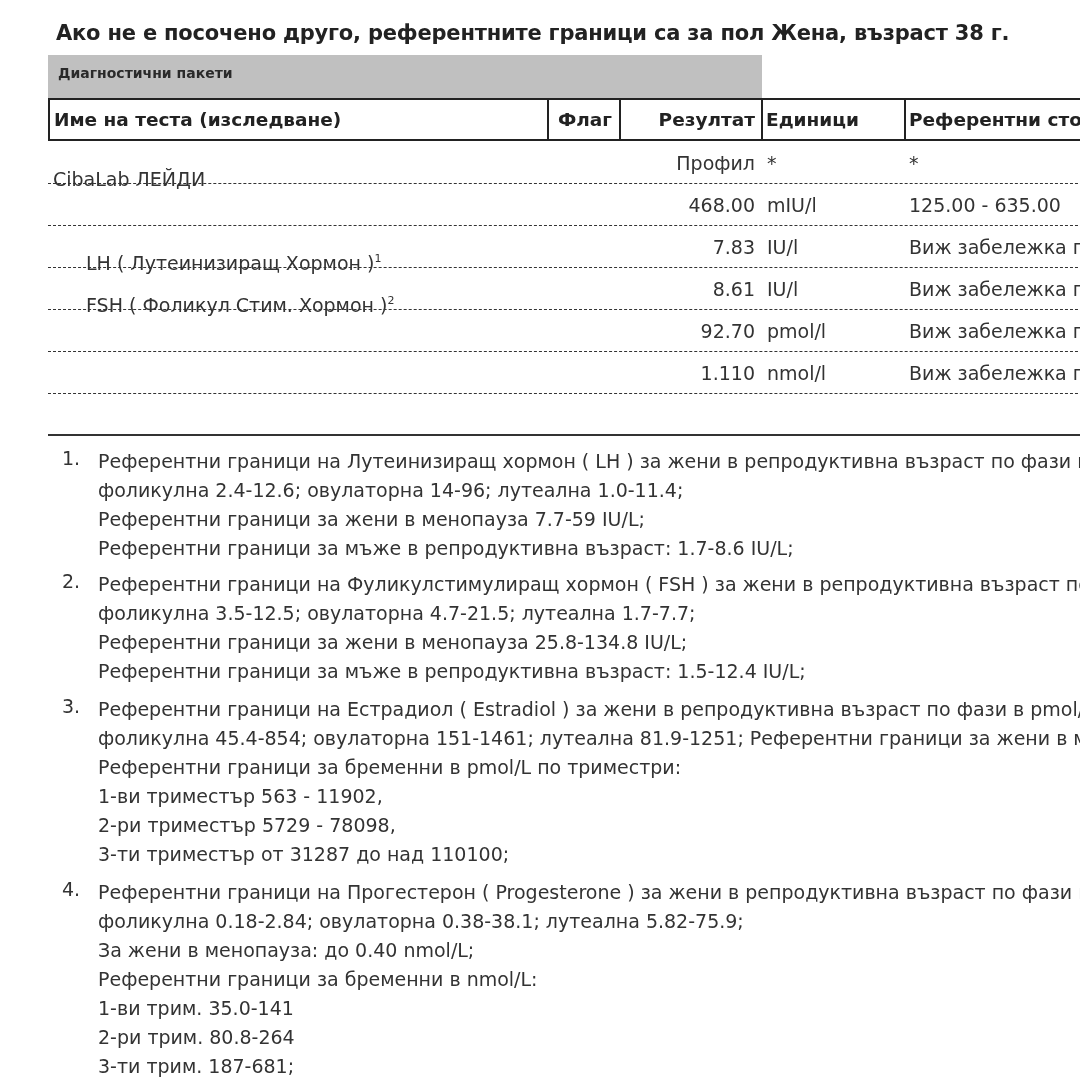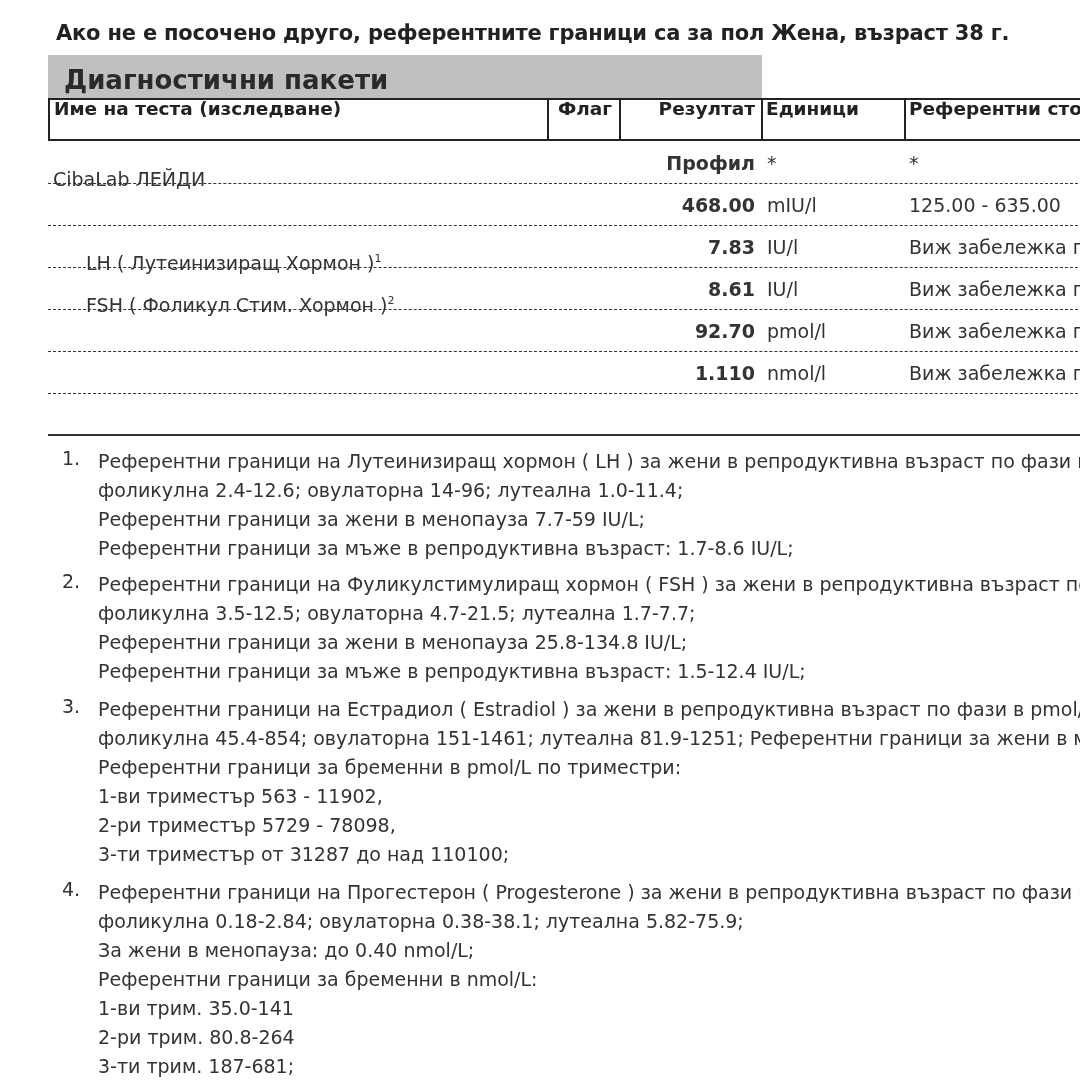--- a/index.html
+++ b/index.html
@@ -11,41 +11,41 @@
     position: absolute; left: 56px; top: 9px;
     font-size: 21px; font-weight: bold; color: #222; white-space: nowrap;
     letter-spacing: -0.2px;
     margin-top: 12px;
   }
   .section-bar {
     position: absolute; left: 48px; top: 55px; width: 714px; height: 43px;
     background: #c0c0c0;
   }
   .section-bar span {
-    position: absolute; left: 16px; top: 10px;
-    font-size: 26px; font-weight: bold; color: #2a2a2a; white-space: nowrap;
+    position: absolute; left: 10px; top: 10px;
+    font-size: 14px; font-weight: bold; color: #2a2a2a; white-space: nowrap;
   }
   .hdr-row { position: absolute; left: 48px; top: 98px; width: 1040px; height: 43px;
     border-top: 2px solid #222; border-bottom: 2px solid #222; border-left: 2px solid #222; box-sizing: border-box; }
   .hcell {
     position: absolute; top: 98px; height: 43px; box-sizing: border-box;
     font-size: 18.5px; font-weight: bold; color: #222; white-space: nowrap;
-    overflow: hidden;
+    padding-top: 11px; overflow: hidden;
   }
   .vline { position: absolute; top: 98px; height: 43px; width: 2px; background: #222; }
   .row {
     position: absolute; left: 48px; width: 1040px; height: 42px;
     border-bottom: 1.5px dashed #333; box-sizing: border-box;
   }
   .cell {
     position: absolute; top: 10px; font-size: 19px; color: #333; white-space: nowrap;
   }
   .cell.name { left: 5px; margin-top: 16px; }
   .cell.name.sub { left: 38px; }
-  .cell.result { right: calc(1040px - 707px); text-align: right; font-weight: bold; }
+  .cell.result { right: calc(1040px - 707px); text-align: right; }
   .cell.units { left: 719px; }
   .cell.ref { left: 861px; }
   sup { font-size: 11px; vertical-align: 8px; line-height: 0; }
   .fn-rule { position: absolute; left: 48px; top: 434px; width: 1040px; height: 2px; background: #333; }
   .fn {
     position: absolute; left: 62px; font-size: 19px; color: #333;
   }
   .fn .num { position: absolute; left: 0; top: 0; }
   .fn .lines { position: absolute; left: 36px; top: 0; }
   .fn .line { height: 29px; white-space: nowrap; line-height: 29px; }

